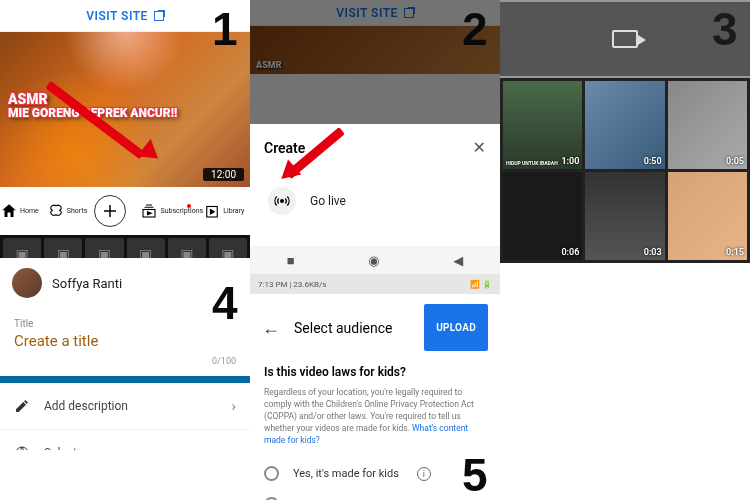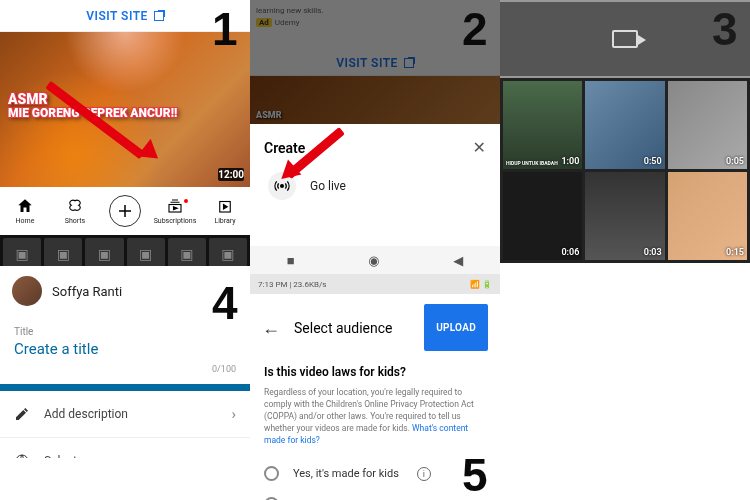--- a/index.html
+++ b/index.html
@@ -1,40 +1,40 @@
 <!DOCTYPE html>
 <html><head>
 <meta charset="utf-8">
 <style>
 *{margin:0;padding:0;box-sizing:border-box;font-family:Roboto,Arial,sans-serif}
 body{width:750px;height:500px;background:#fff;position:relative}
 .panel{position:absolute;overflow:hidden;background:#fff}
 .p1{left:0;top:0;width:250px;height:274px}
 .p2{left:250px;top:0;width:250px;height:274px}
 .p3{left:500px;top:0;width:250px;height:274px}
-.p4{left:0;top:266px;width:250px;height:192px}
+.p4{left:0;top:258px;width:250px;height:192px}
 .p5{left:250px;top:274px;width:250px;height:226px}
 .visit-bar{background:#fff;height:32px;display:flex;align-items:center;justify-content:center;gap:4px;color:#1a73e8;font-size:12px;font-weight:600;letter-spacing:.5px;border-bottom:1px solid #eee}
 .thumb{position:relative;width:100%;height:155px;background:linear-gradient(135deg,#8b4513 0%,#d2691e 40%,#cd853f 70%,#a0522d 100%);overflow:hidden}
 .thumb::before{content:"";position:absolute;inset:0;background:radial-gradient(circle at 50% 0%,rgba(255,200,180,.7) 0%,transparent 30%),radial-gradient(circle at 30% 80%,rgba(255,140,0,.6) 0%,transparent 40%)}
 .thumb-text{position:absolute;left:8px;top:60px;font-weight:900;color:#fff;text-shadow:1px 1px 0 #e63946,-1px -1px 0 #e63946,1px -1px 0 #e63946,-1px 1px 0 #e63946,2px 2px 4px rgba(0,0,0,.8);font-size:12px;line-height:1.1}
 .thumb-text .l1{font-size:14px}
-.dur{position:absolute;right:6px;bottom:6px;background:rgba(0,0,0,.85);color:#fff;font-size:10px;padding:1px 0;border-radius:2px;font-weight:700}
+.dur{position:absolute;right:6px;bottom:6px;background:rgba(0,0,0,.85);color:#fff;font-size:10px;padding:1px 8px;border-radius:2px;font-weight:400}
 .navbar{display:flex;height:48px;background:#fff;align-items:center;justify-content:space-around;padding:4px 0}
-.nav-item{display:flex;flex-direction:column;align-items:center;gap:2px;font-size:7px;color:#222;flex:1}
+.nav-item{display:flex;flex-direction:row;align-items:center;gap:2px;font-size:7px;color:#222;flex:1}
 .nav-item svg{width:18px;height:18px}
 .nav-center{width:32px;height:32px;border:1px solid #333;border-radius:50%;display:flex;align-items:center;justify-content:center}
 .dot{position:absolute;top:2px;right:12px;width:4px;height:4px;background:red;border-radius:50%}
 .film{display:flex;height:38px;background:#111;gap:3px;padding:3px}
 .film-cell{flex:1;background:#333;border-radius:2px;display:flex;align-items:center;justify-content:center;color:#888;font-size:14px}
 .p2 .dimmed{position:absolute;inset:0;background:rgba(0,0,0,.55);height:124px}
 .p2-ad{background:#fff;height:50px;padding:6px;font-size:8px;color:#666}
 .ad-badge{background:#fdd835;color:#333;padding:0 3px;font-size:8px;font-weight:600;border-radius:2px;margin-right:3px}
 .create-sheet{position:absolute;left:0;right:0;top:124px;bottom:0;background:#fff;border-radius:10px 10px 0 0;padding:14px 14px 0}
-.sheet-head{display:flex;justify-content:space-between;align-items:center;margin-bottom:5px}
+.sheet-head{display:flex;justify-content:space-between;align-items:center;margin-bottom:20px}
 .sheet-title{font-size:14px;font-weight:600}
 .close-x{font-size:16px;color:#555;cursor:pointer}
 .sheet-row{display:flex;align-items:center;gap:14px;padding:10px 4px;font-size:12px;color:#222}
 .sheet-row .ico{width:28px;height:28px;background:#f1f1f1;border-radius:50%;display:flex;align-items:center;justify-content:center}
 .sys-nav{position:absolute;bottom:0;left:0;right:0;height:28px;background:#f5f5f5;display:flex;align-items:center;justify-content:space-around}
 .sys-nav span{color:#555;font-size:13px}
 .arrow{position:absolute;z-index:50}
 .arrow-line{position:absolute;background:#e3000f;transform-origin:left center;height:9px;border-radius:2px}
 .arrow-head{position:absolute;width:0;height:0}
 .p3 .topbar{height:78px;background:#555;border:2px solid #999;border-left:none;border-right:none;display:flex;align-items:center;justify-content:center}
@@ -48,21 +48,21 @@
 .g2{background:linear-gradient(135deg,#6a8aaa,#3a5a7a)}
 .g3{background:linear-gradient(135deg,#888,#aaa)}
 .g4{background:#1a1a1a}
 .g5{background:linear-gradient(180deg,#333 0%,#555 100%)}
 .g6{background:linear-gradient(135deg,#d4a373,#e8b48a)}
 .p4 .user-row{display:flex;align-items:center;gap:10px;padding:10px 12px}
 .avatar{width:30px;height:30px;border-radius:50%;background:linear-gradient(135deg,#8b5a3c,#5a3a2a)}
 .user-name{font-size:13px;color:#222}
 .field{padding:10px 14px;border-bottom:7px solid #0369a1}
 .field-label{font-size:10px;color:#888;margin-bottom:3px}
-.field-input{font-size:15px;color:#0369a1}
+.field-input{font-size:15px;color:#a16207}
 .counter{text-align:right;font-size:9px;color:#999;margin-top:6px}
 .opt-row{display:flex;align-items:center;gap:14px;padding:14px 14px;border-bottom:1px solid #eee;font-size:12px;color:#444}
 .opt-row .chev{margin-left:auto;color:#888;font-size:15px}
 .p5 .status{height:20px;background:#e6e6e6;display:flex;align-items:center;justify-content:space-between;padding:0 8px;font-size:8px;color:#555}
 .p5 .header{display:flex;align-items:center;gap:14px;padding:10px 12px}
 .p5 .header .back{font-size:18px;color:#333;cursor:pointer}
 .p5 .header .ht{font-size:14px;flex:1}
 .upload-btn{background:#1a73e8;color:#fff;font-size:10px;font-weight:600;padding:18px 12px;border:none;border-radius:2px;letter-spacing:.3px}
 .p5 .body{padding:4px 14px}
 .q{font-size:12px;font-weight:600;margin-bottom:8px}
@@ -148,24 +148,20 @@
     <div class="film-cell">▣</div>
   </div>
 
   <div class="arrow" style="left:48px;top:80px">
     <div class="arrow-line" style="width:118px;transform:rotate(37deg)"></div>
     <div class="arrow-head" style="left:92px;top:64px;border-top:18px solid #e3000f;border-left:11px solid transparent;border-right:11px solid transparent;transform:rotate(-52deg)"></div>
   </div>
 </div>
 
 <div class="panel p2">
-  <div class="p2-ad">
-    <div>learning new skills.</div>
-    <div style="margin-top:3px"><span class="ad-badge">Ad</span><span>Udemy</span></div>
-  </div>
   <div class="visit-bar" style="height:26px">
     <span>VISIT SITE</span>
     <span class="ext-ico"></span>
   </div>
   <div style="height:48px;background:linear-gradient(135deg,#8b4513,#cd853f);position:relative">
     <div style="position:absolute;left:6px;bottom:4px;color:#fff;font-size:9px;font-weight:900;text-shadow:1px 1px 2px #000">ASMR</div>
   </div>
   <div class="dimmed"></div>
   <div class="create-sheet">
     <div class="sheet-head">

